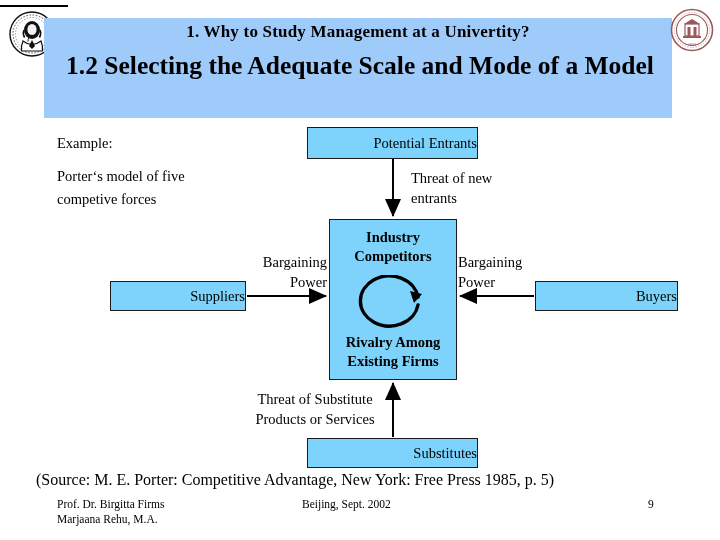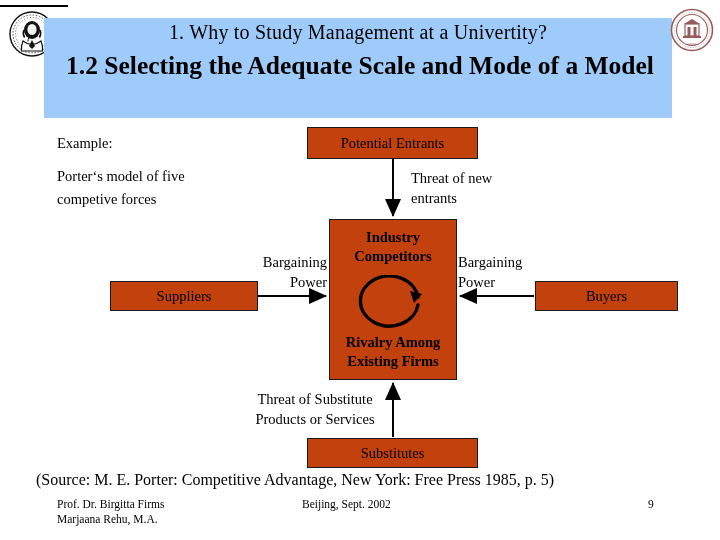--- a/index.html
+++ b/index.html
@@ -20,46 +20,46 @@
   .logo-left{position:absolute;left:8px;top:10px;width:48px;height:48px;}
   .logo-right{position:absolute;left:670px;top:8px;width:44px;height:44px;}
 
   
   .title-band{
     position:absolute;left:44px;top:18px;width:628px;height:100px;
     background:#9ecbfa;
   }
   .subtitle{
     position:absolute;left:44px;top:22px;width:628px;
-    text-align:center;font-size:20px;font-weight:400;line-height:20px;
+    text-align:center;font-size:17px;font-weight:700;line-height:20px;
     letter-spacing:.2px;
   }
   .maintitle{
     position:absolute;left:54px;top:50px;width:612px;
     text-align:center;font-size:25.5px;line-height:31px;font-weight:700;
   }
 
   
   .example{
     position:absolute;left:57px;top:131px;width:250px;
     font-size:14.5px;font-weight:normal;line-height:25px;
   }
   .example .l2{margin-top:9px;line-height:22px;}
 
   
   .box{
     position:absolute;
-    background:#c2410c;
+    background:#7dd3fc;
     border:1px solid #1a1a1a;
     box-sizing:border-box;
-    display:flex;align-items:center;justify-content:center;
+    display:flex;align-items:center;justify-content:flex-end;
     font-size:14.5px;line-height:18px;text-align:center;
   }
   .box-entrants{left:307px;top:127px;width:171px;height:32px;}
-  .box-suppliers{left:110px;top:281px;width:148px;height:30px;}
+  .box-suppliers{left:110px;top:281px;width:136px;height:30px;}
   .box-buyers{left:535px;top:281px;width:143px;height:30px;}
   .box-substitutes{left:307px;top:438px;width:171px;height:30px;}
   .box-center{
     left:329px;top:219px;width:128px;height:161px;
     display:block;padding-top:0;font-weight:bold;
   }
   .center-top{position:absolute;left:0;top:8px;width:100%;text-align:center;
     font-size:14.5px;line-height:19px;}
   .center-bottom{position:absolute;left:0;bottom:8px;width:100%;text-align:center;
     font-size:14.5px;line-height:19px;}

